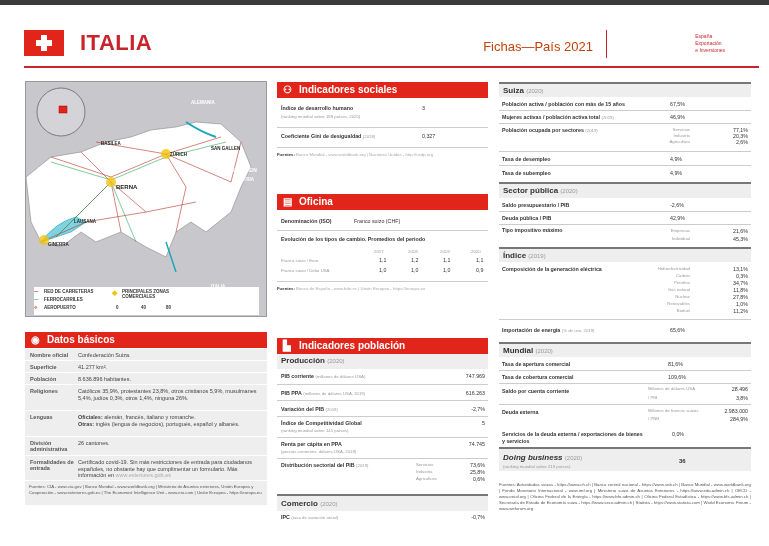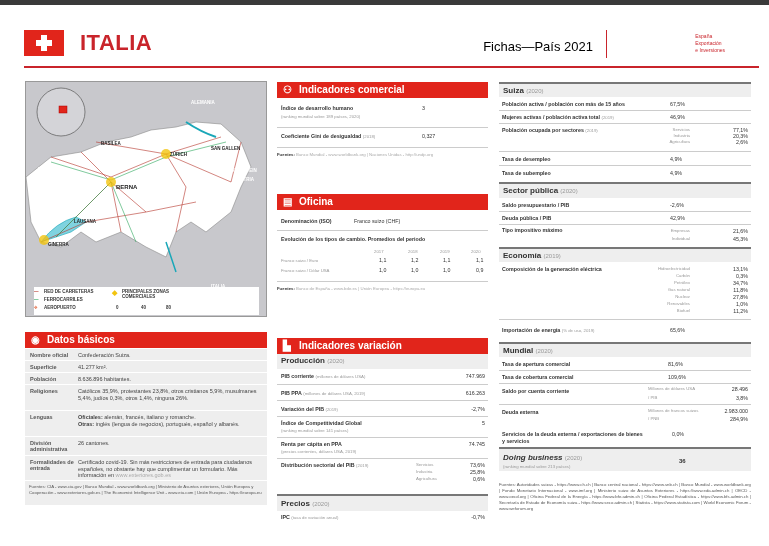--- a/index.html
+++ b/index.html
@@ -3,21 +3,21 @@
 <meta charset="utf-8">
 <style>
   * { box-sizing: border-box; margin: 0; padding: 0; }
   body { width: 769px; height: 546px; background: #fff; font-family: "Liberation Sans", sans-serif; color: #333; position: relative; overflow: hidden; }
   .topbar { position: absolute; left: 0; top: 0; width: 769px; height: 5px; background: #3a3a3a; }
   .hdr { position: absolute; left: 24px; top: 30px; width: 735px; height: 30px; }
   .flag { position: absolute; left: 0; top: 0; width: 40px; height: 26px; background: #e1251b; }
   .flag:before { content: ""; position: absolute; left: 17px; top: 5px; width: 6px; height: 16px; background: #fff; }
   .flag:after { content: ""; position: absolute; left: 12px; top: 10px; width: 16px; height: 6px; background: #fff; }
   .title { position: absolute; left: 56px; top: 0px; font-size: 22px; font-weight: bold; color: #c9242b; letter-spacing: 0.5px; }
-  .fichas { position: absolute; right: 166px; top: 9px; font-size: 13px; color: #000000; font-weight: normal; }
+  .fichas { position: absolute; right: 166px; top: 9px; font-size: 13px; color: #c2410c; font-weight: normal; }
   .logo-div { position: absolute; right: 152px; top: 0; width: 1px; height: 28px; background: #c9242b; }
   .icex { position: absolute; right: 72px; top: 1px; font-size: 25px; font-weight: bold; color: #c9242b; letter-spacing: -1px; }
   .icex .e { color: #f2c40f; }
   .icex-sub { position: absolute; right: 34px; top: 3px; font-size: 5px; color: #c9242b; line-height: 7px; }
   .rule { position: absolute; left: 24px; top: 66px; width: 735px; height: 2px; background: #c9242b; }
 
   .map { position: absolute; left: 25px; top: 81px; width: 242px; height: 236px; background: #c8c8cc; border: 1px solid #999; overflow: hidden; }
   .map svg { position: absolute; left: 0; top: 0; }
   .maplbl { position: absolute; font-size: 4.5px; color: #fff; font-weight: bold; }
   .maplbl.dark { color: #222; }
@@ -146,21 +146,21 @@
     <span class="k" style="top:3px;width:45px;">Formalidades de entrada</span>
     <span class="val" style="top:3px;"><span>Certificado covid-19. Sin más restricciones de entrada para ciudadanos españoles, no obstante hay que cumplimentar un formulario. Más información en </span><span style="color:#aaa;">www.exteriores.gob.es</span></span>
   </div>
   <div class="dbt-row" style="top:132px;height:24px;">
     <span class="src" style="left:4px;top:3px;width:234px;">Fuentes: CIA - www.cia.gov | Banco Mundial - www.worldbank.org | Ministerio de Asuntos exteriores, Unión Europea y Cooperación - www.exteriores.gob.es | The Economist Intelligence Unit - www.eiu.com | Unión Europea - https://europa.eu</span>
   </div>
 </div>
 
 <div class="sec-hd" style="left:277px;top:82px;width:211px;">
   <span class="ic">⚇</span>
-  <span>Indicadores comercial</span>
+  <span>Indicadores sociales</span>
 </div>
 <div class="row b" style="left:281px;top:105px;">Índice de desarrollo humano</div>
 <div class="row g" style="left:281px;top:114px;">(ranking mundial sobre 189 países, 2020)</div>
 <div class="row v" style="left:422px;top:105px;">3</div>
 <div class="hr" style="left:277px;top:127px;width:211px;"></div>
 <div class="row" style="left:281px;top:133px;"><span class="b">Coeficiente Gini de desigualdad</span> <span class="g">(2018)</span></div>
 <div class="row v" style="left:422px;top:133px;">0,327</div>
 <div class="hr" style="left:277px;top:147px;width:211px;"></div>
 <div class="src" style="left:277px;top:152px;"><b>Fuentes:</b> <span class="lnk">Banco Mundial - www.worldbank.org | Naciones Unidas - http://undp.org</span></div>
 
@@ -184,21 +184,21 @@
 <div class="row g" style="left:281px;top:268px;">Franco suizo / Dólar USA</div>
 <div class="row v" style="left:379px;top:267px;">1,0</div>
 <div class="row v" style="left:411px;top:267px;">1,0</div>
 <div class="row v" style="left:443px;top:267px;">1,0</div>
 <div class="row v" style="left:476px;top:267px;">0,9</div>
 <div class="hr" style="left:277px;top:281px;width:211px;"></div>
 <div class="src" style="left:277px;top:286px;"><b>Fuentes:</b> <span class="lnk">Banco de España - www.bde.es | Unión Europea - https://europa.eu</span></div>
 
 <div class="sec-hd" style="left:277px;top:338px;width:211px;">
   <span class="ic">▙</span>
-  <span>Indicadores variación</span>
+  <span>Indicadores población</span>
 </div>
 <div class="sub-hd" style="left:277px;top:354px;width:211px;height:15px;line-height:13px;border-top:none;">
   <span>Producción</span> <span class="g">(2020)</span>
 </div>
 <div class="row" style="left:281px;top:373px;"><span class="b">PIB corriente</span> <span class="g">(millones de dólares USA)</span></div>
 <div class="row v right" style="left:430px;width:55px;top:373px;">747.969</div>
 <div class="hr" style="left:277px;top:384px;width:211px;"></div>
 <div class="row" style="left:281px;top:390px;"><span class="b">PIB PPA</span> <span class="g">(millones de dólares USA, 2019)</span></div>
 <div class="row v right" style="left:430px;width:55px;top:390px;">616.263</div>
 <div class="hr" style="left:277px;top:400px;width:211px;"></div>
@@ -215,21 +215,21 @@
 <div class="hr" style="left:277px;top:458px;width:211px;"></div>
 <div class="row" style="left:281px;top:462px;"><span class="b">Distribución sectorial del PIB</span> <span class="g">(2019)</span></div>
 <div class="row g" style="left:416px;top:462px;">Servicios</div>
 <div class="row g" style="left:416px;top:469px;">Industria</div>
 <div class="row g" style="left:416px;top:476px;">Agricultura</div>
 <div class="row v right" style="left:450px;width:35px;top:462px;">73,6%</div>
 <div class="row v right" style="left:450px;width:35px;top:469px;">25,8%</div>
 <div class="row v right" style="left:450px;width:35px;top:476px;">0,6%</div>
 
 <div class="sub-hd" style="left:277px;top:494px;width:211px;height:17px;line-height:15px;">
-  <span>Precios</span> <span class="g">(2020)</span>
+  <span>Comercio</span> <span class="g">(2020)</span>
 </div>
 <div class="row" style="left:281px;top:514px;"><span class="b">IPC</span> <span class="g">(tasa de variación anual)</span></div>
 <div class="row v right" style="left:430px;width:55px;top:514px;">-0,7%</div>
 
 <div class="sub-hd" style="left:499px;top:82px;width:252px;height:15px;line-height:13px;">
   <span>Suiza</span> <span class="g">(2020)</span>
 </div>
 <div class="row b" style="left:502px;top:101px;">Población activa / población con más de 15 años</div>
 <div class="row v" style="left:670px;top:101px;">67,5%</div>
 <div class="hr" style="left:499px;top:110px;width:252px;"></div>
@@ -259,21 +259,21 @@
 <div class="row b" style="left:502px;top:215px;">Deuda pública / PIB</div>
 <div class="row v" style="left:670px;top:215px;">42,9%</div>
 <div class="hr" style="left:499px;top:224px;width:252px;"></div>
 <div class="row b" style="left:502px;top:227px;">Tipo impositivo máximo</div>
 <div class="row g right" style="left:630px;width:60px;top:228px;">Empresas</div>
 <div class="row g right" style="left:630px;width:60px;top:236px;">Individual</div>
 <div class="row v right" style="left:710px;width:38px;top:228px;">21,6%</div>
 <div class="row v right" style="left:710px;width:38px;top:236px;">45,3%</div>
 
 <div class="sub-hd" style="left:499px;top:247px;width:252px;height:15px;line-height:13px;">
-  <span>Economía</span> <span class="g">(2019)</span>
+  <span>Índice</span> <span class="g">(2019)</span>
 </div>
 <div class="row b" style="left:502px;top:266px;">Composición de la generación eléctrica</div>
 <div class="row g right" style="left:620px;width:70px;top:266px;">Hidroelectricidad</div>
 <div class="row g right" style="left:620px;width:70px;top:273px;">Carbón</div>
 <div class="row g right" style="left:620px;width:70px;top:280px;">Petróleo</div>
 <div class="row g right" style="left:620px;width:70px;top:287px;">Gas natural</div>
 <div class="row g right" style="left:620px;width:70px;top:294px;">Nuclear</div>
 <div class="row g right" style="left:620px;width:70px;top:301px;">Renovables</div>
 <div class="row g right" style="left:620px;width:70px;top:308px;">Biofuel</div>
 <div class="row v right" style="left:710px;width:38px;top:266px;">13,1%</div>

